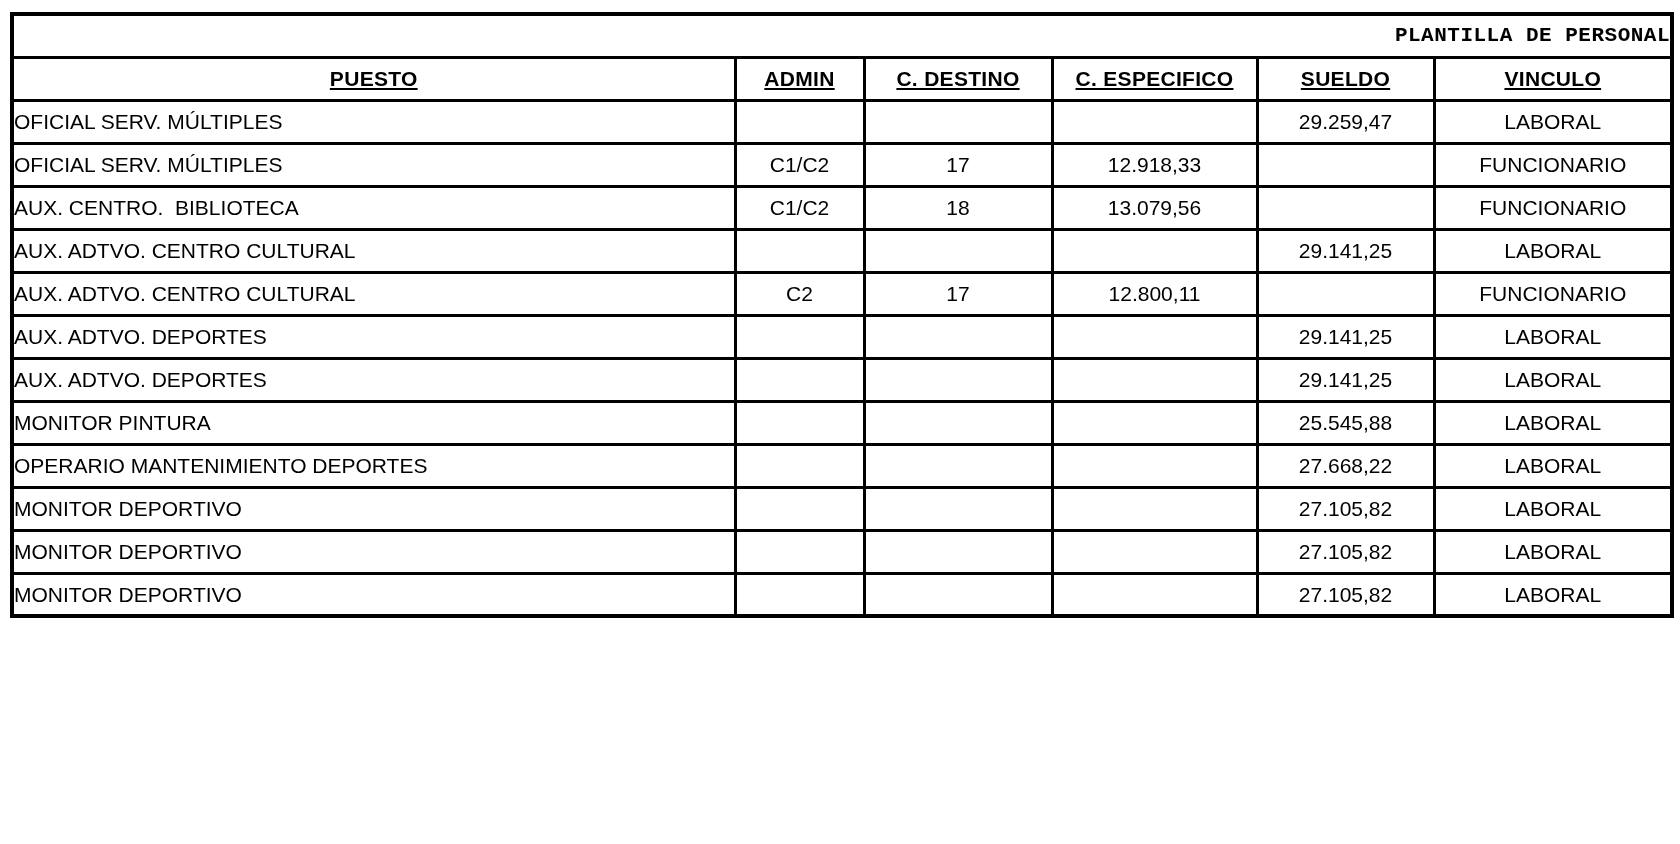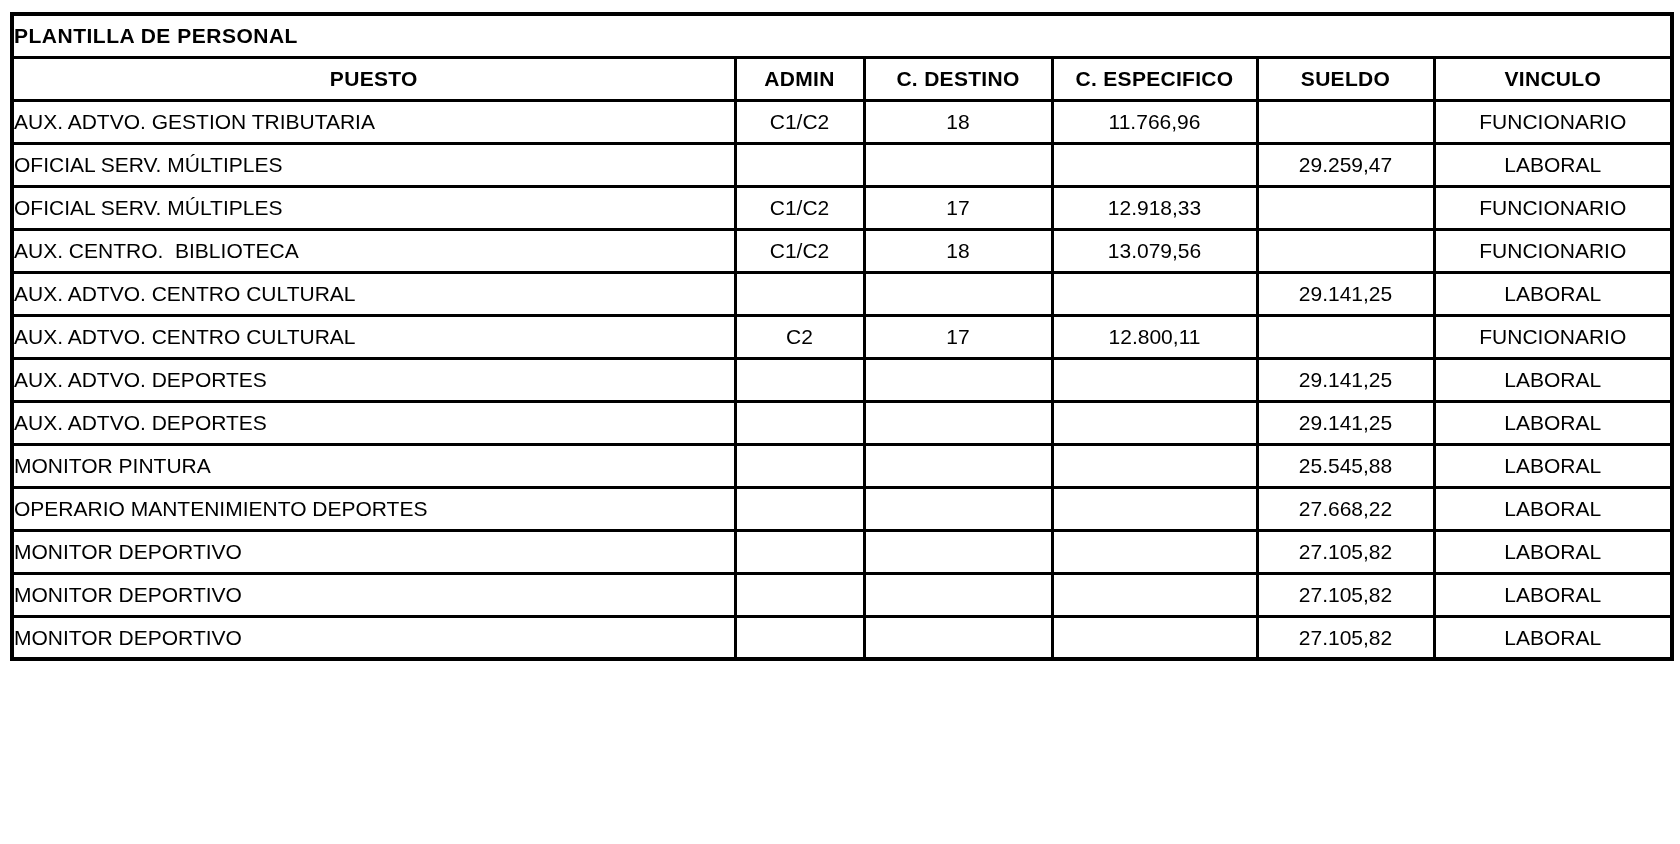--- a/index.html
+++ b/index.html
@@ -30,27 +30,29 @@
     padding: 0;
     vertical-align: middle;
     overflow: hidden;
     font-size: 21px;
     line-height: 1;
   }
   th.table-title {
     height: 45px;
     font-size: 22px;
     font-weight: bold;
-    text-align: left;
+    text-align: right;
     letter-spacing: 0.5px;
+    font-family: Liberation Mono, monospace;
   }
   th.colhead {
     font-weight: bold;
     text-align: center;
     letter-spacing: 0.3px;
+    text-decoration: underline;
   }
   td.c0 {
     text-align: left;
     padding-left: 13px;
     white-space: pre;
   }
   td.c1, td.c2, td.c3, td.c4, td.c5 {
     text-align: center;
   }
 </style>
@@ -74,28 +76,20 @@
       <tr>
         <th class="colhead">PUESTO</th>
         <th class="colhead">ADMIN</th>
         <th class="colhead">C. DESTINO</th>
         <th class="colhead">C. ESPECIFICO</th>
         <th class="colhead">SUELDO</th>
         <th class="colhead">VINCULO</th>
       </tr>
     </thead>
     <tbody>
-        <tr>
-          <td class="c0">AUX. ADTVO. GESTION TRIBUTARIA</td>
-          <td class="c1">C1/C2</td>
-          <td class="c2">18</td>
-          <td class="c3">11.766,96</td>
-          <td class="c4"></td>
-          <td class="c5">FUNCIONARIO</td>
-        </tr>
         <tr>
           <td class="c0">OFICIAL SERV. MÚLTIPLES</td>
           <td class="c1"></td>
           <td class="c2"></td>
           <td class="c3"></td>
           <td class="c4">29.259,47</td>
           <td class="c5">LABORAL</td>
         </tr>
         <tr>
           <td class="c0">OFICIAL SERV. MÚLTIPLES</td>

